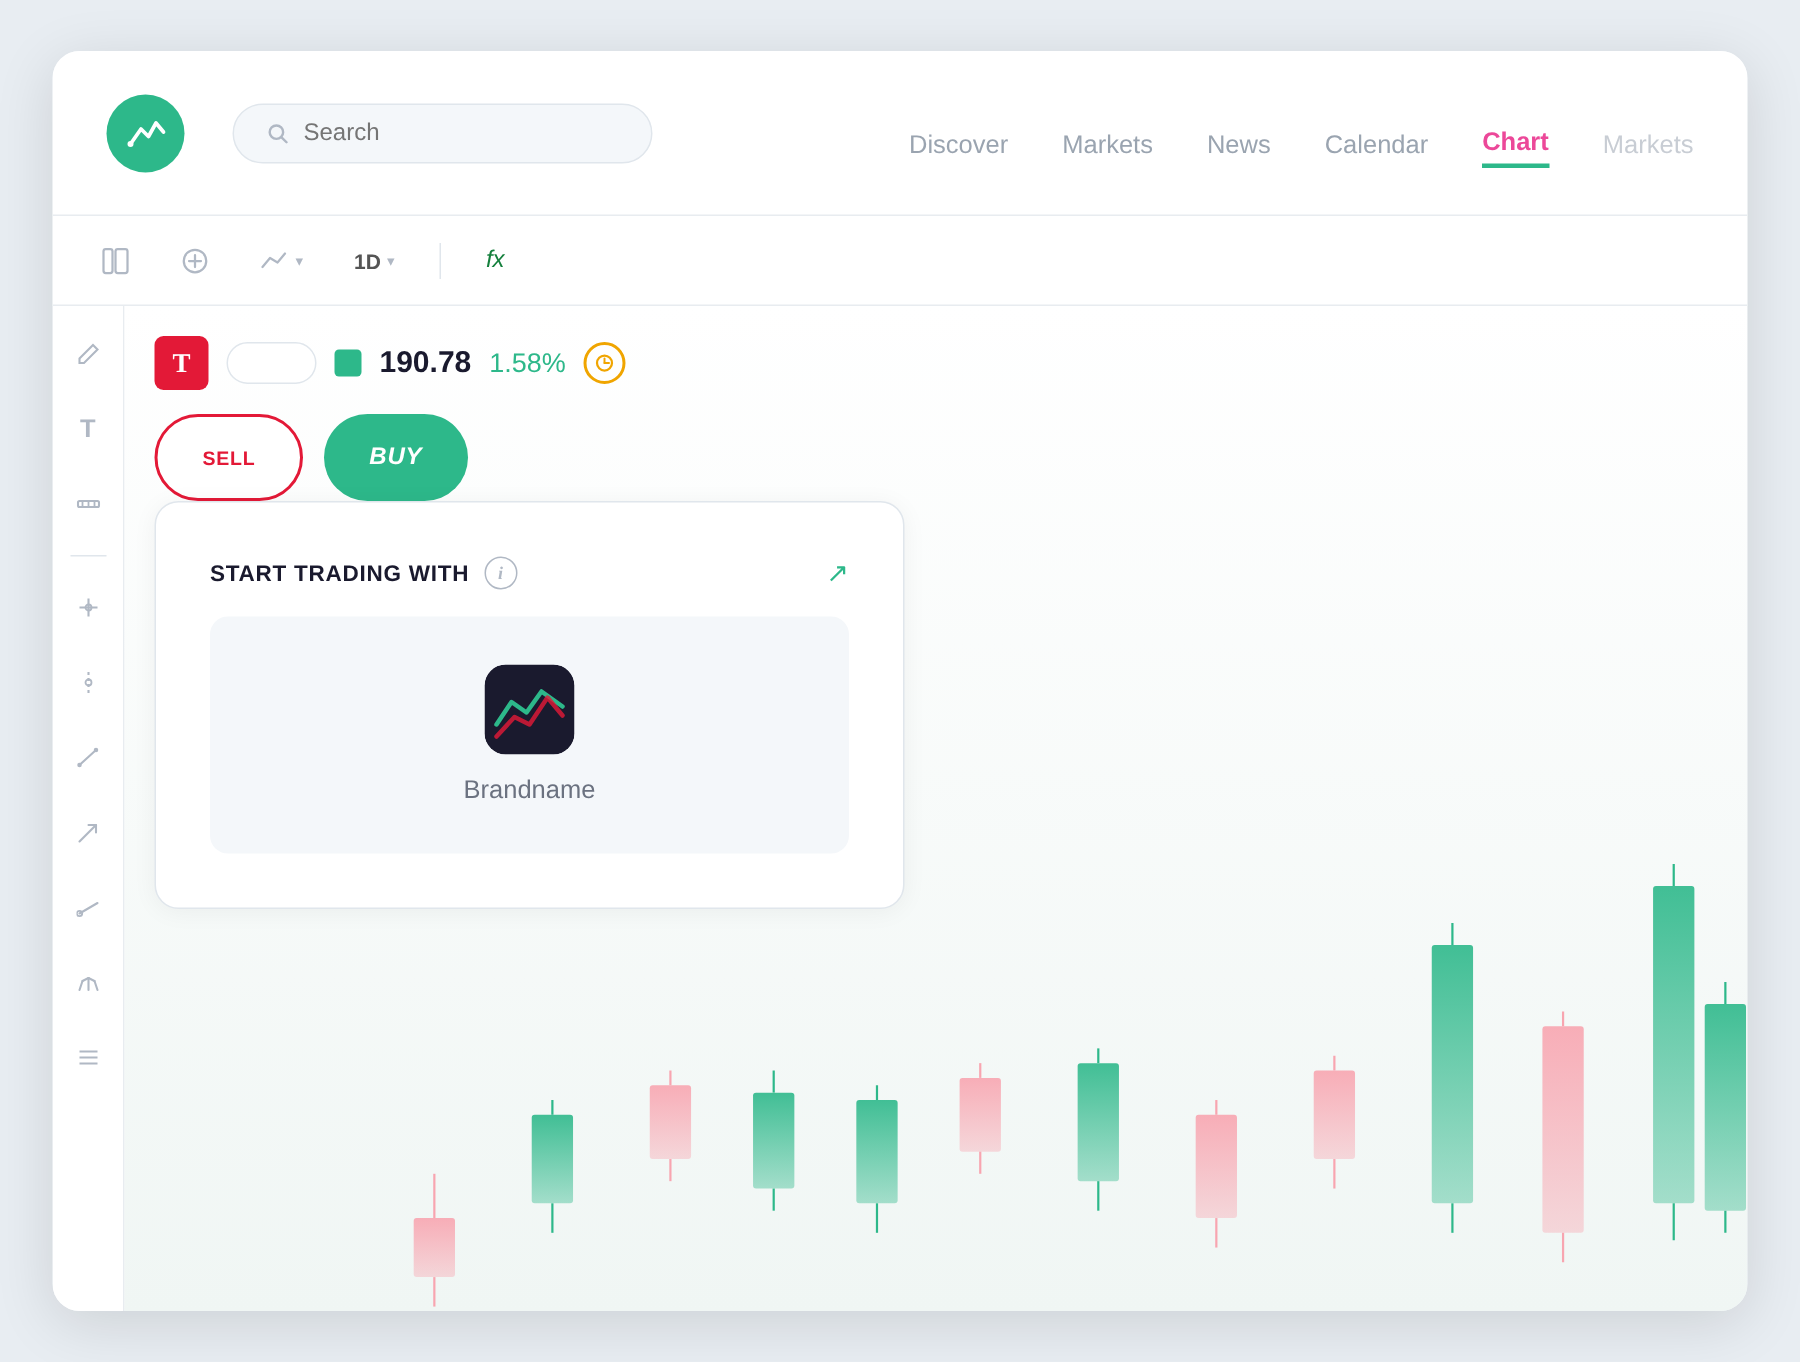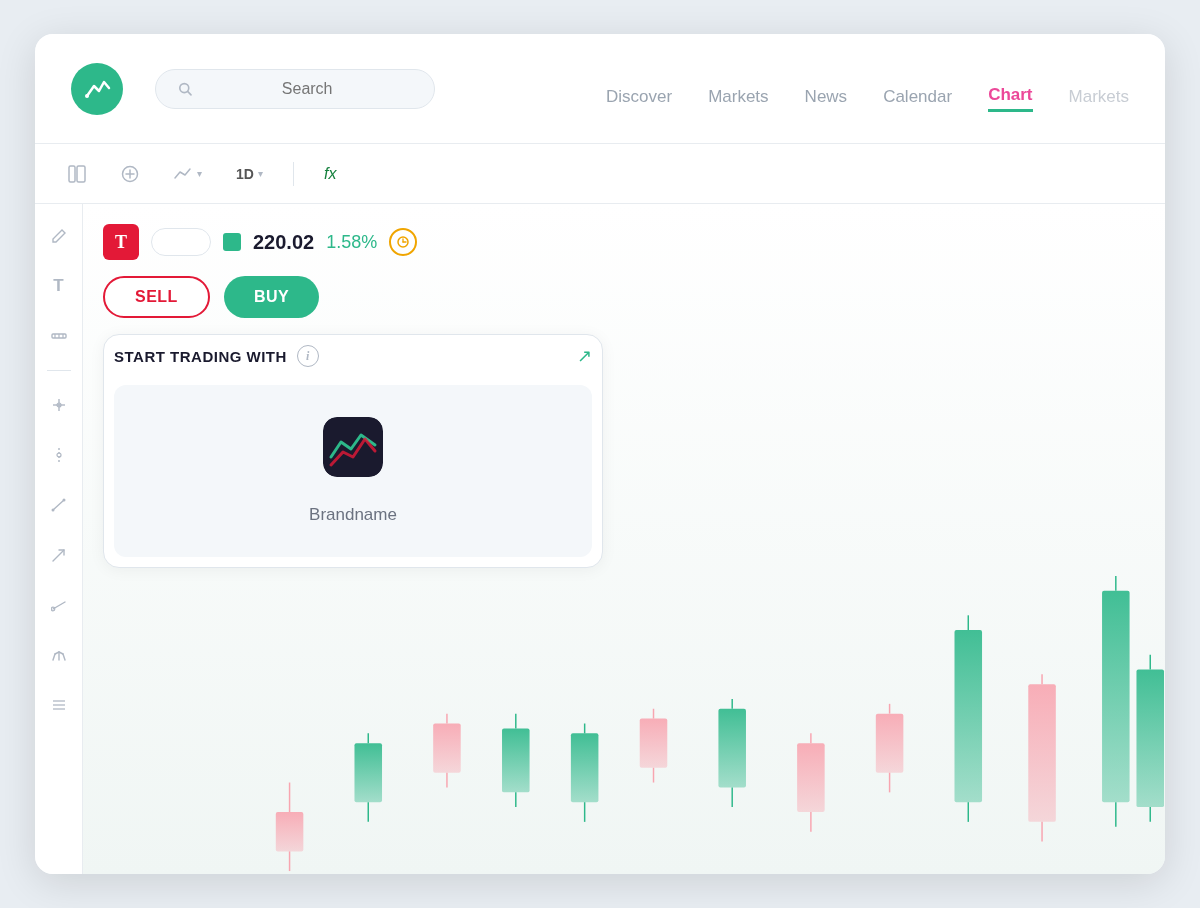--- a/index.html
+++ b/index.html
@@ -64,21 +64,20 @@
       border: 1px solid #e0e6ec;
     }
 
     .search-bar input {
       border: none;
       background: transparent;
       outline: none;
       font-size: 16px;
       color: #aab2bc;
       width: 100%;
-      text-align: center;
     }
 
     .search-icon-svg {
       color: #b0b8c4;
     }
 
     .nav {
       display: flex;
       align-items: center;
       gap: 36px;
@@ -255,48 +254,49 @@
       gap: 14px;
       z-index: 10;
     }
 
     .sell-btn {
       background: #fff;
       border: 2px solid #e31937;
       color: #e31937;
       padding: 10px 30px;
       border-radius: 30px;
-      font-size: 16px;
+      font-size: 13px;
       font-weight: 700;
       cursor: pointer;
       letter-spacing: 0.5px;
     }
 
     .buy-btn {
       background: #2db88a;
       border: none;
       color: #fff;
-      padding: 10px 30px;
+      padding: 20px 30px;
       border-radius: 30px;
       font-size: 16px;
       font-weight: 700;
       cursor: pointer;
       letter-spacing: 0.5px;
+      font-style: italic;
     }
 
     
     .trading-card {
       position: absolute;
       top: 130px;
       left: 20px;
       width: 500px;
       background: #fff;
       border: 1.5px solid #e0e6ec;
       border-radius: 16px;
-      padding: 10px;
+      padding: 36px;
       z-index: 10;
       box-shadow: 0 2px 16px rgba(0,0,0,0.05);
     }
 
     .card-header {
       display: flex;
       align-items: center;
       justify-content: space-between;
       margin-bottom: 18px;
     }
@@ -332,21 +332,21 @@
     }
 
     .brand-card {
       background: #f4f7fa;
       border-radius: 12px;
       padding: 32px;
       display: flex;
       flex-direction: column;
       align-items: center;
       justify-content: center;
-      gap: 28px;
+      gap: 14px;
     }
 
     .brand-name {
       font-size: 17px;
       color: #6b7280;
     }
 
     
     .candlestick-chart {
       position: absolute;
@@ -500,21 +500,21 @@
     </div>
 
     <div class="chart-area">
 
       <div class="stock-info-bar">
         <div class="tesla-logo">
           <span>T</span>
         </div>
         <div class="stock-pill"></div>
         <div class="color-box"></div>
-        <span class="stock-price">220.02</span>
+        <span class="stock-price">190.78</span>
         <span class="stock-change">1.58%</span>
         <div class="clock-icon">
           <svg width="14" height="14" viewBox="0 0 14 14" fill="none">
             <circle cx="7" cy="7" r="5" stroke="#f0a500" stroke-width="1.5"></circle>
             <line x1="7" y1="4" x2="7" y2="7" stroke="#f0a500" stroke-width="1.3" stroke-linecap="round"></line>
             <line x1="7" y1="7" x2="10" y2="7" stroke="#f0a500" stroke-width="1.3" stroke-linecap="round"></line>
           </svg>
         </div>
       </div>
 

